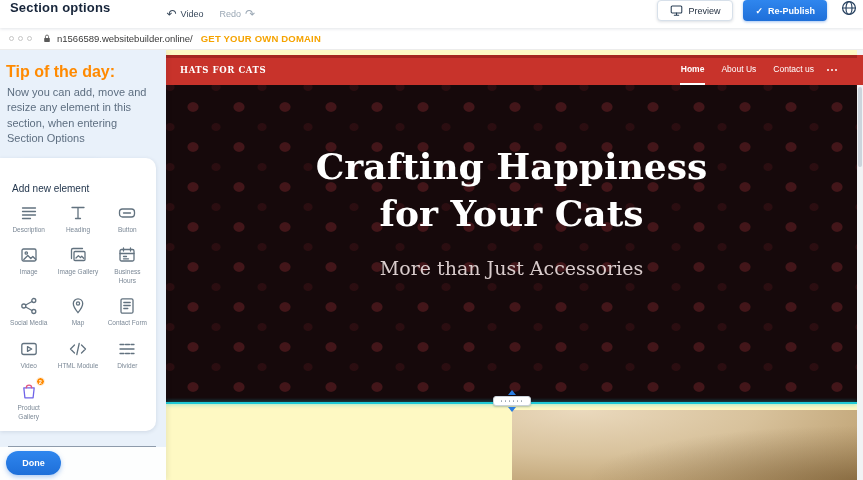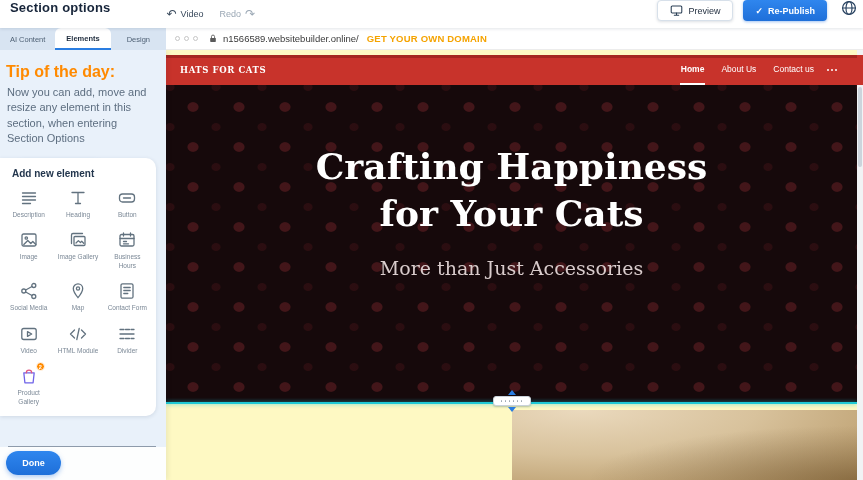--- a/index.html
+++ b/index.html
@@ -41,21 +41,21 @@
   .tip-body{margin:0 7px;font-size:11px;line-height:1.4;color:#5d6e80;width:142px}
   .mobile-row{margin:13px 15px 0;display:flex;align-items:center;gap:8px}
   .edit-mobile{width:88px;height:33px;border-radius:8px;background:linear-gradient(#2e86ec,#1f6fd6);
     color:#fff;font-size:7.5px;font-weight:bold;display:flex;align-items:center;justify-content:space-between;
     padding:0 8px;cursor:pointer;box-shadow:0 2px 5px rgba(30,110,220,.35);border:none;text-align:left}
   .edit-mobile span{width:52px;line-height:1.3}
   .info-dot{width:12px;height:12px;border-radius:50%;border:1px solid #93a2b2;color:#93a2b2;
     font-size:8px;font-family:"DejaVu Serif",serif;font-style:italic;display:grid;place-items:center;cursor:pointer}
   .card{position:absolute;top:108px;left:0;width:156px;background:#fff;border-radius:0 10px 10px 0;
     box-shadow:0 1px 4px rgba(20,40,70,.12);padding:10px 4px 10px 4px}
-  .card-title{font-size:10px;font-weight:bold;color:#23364d;margin:0 0 9px 8px}
+  .card-title{font-size:10px;font-weight:normal;color:#23364d;margin:15px 0 9px 8px}
   .egrid{display:grid;grid-template-columns:repeat(3,1fr);row-gap:11px}
   .cell{display:flex;flex-direction:column;align-items:center;gap:3px;cursor:pointer}
   .icon-wrap{position:relative;width:20px;height:20px}
   .icon-wrap svg{width:20px;height:20px;stroke:#62727f;fill:none;stroke-width:1.3;stroke-linecap:round;stroke-linejoin:round}
   .cell-label{font-size:6.5px;color:#7b8896;text-align:center;line-height:1.3;max-width:44px}
   .badge{position:absolute;top:-4px;right:-6px;width:9px;height:9px;border-radius:50%;background:#ff8a00;
     color:#fff;font-size:5.5px;font-weight:bold;display:grid;place-items:center;border:1px solid #fff}
   .sidebar-footer{position:absolute;left:0;right:0;bottom:0;height:33px;background:#fdfefe}
   .sb-divider{position:absolute;bottom:33px;left:8px;width:148px;height:1px;background:#8e9bab}
   .done-btn{position:absolute;left:6px;bottom:5px;width:55px;height:24px;border-radius:13px;border:none;
@@ -134,31 +134,20 @@
     <span>Re-Publish</span>
   </button>
   <svg class="globe ic" viewBox="0 0 16 16" stroke="#27415f" stroke-width="1.2">
     <circle cx="8" cy="8" r="6.4"></circle>
       <ellipse cx="8" cy="8" rx="3" ry="6.4"></ellipse>
       <path d="M1.8 8h12.4"></path>
   </svg>
 </header>
 
 <div class="row2">
-  <nav class="tabs">
-    <div class="tab">
-        <span>AI Content</span>
-      </div>
-    <div class="tab active">
-        <span>Elements</span>
-      </div>
-    <div class="tab">
-        <span>Design</span>
-      </div>
-  </nav>
   <div class="addressbar">
     <span class="dot"></span>
     <span class="dot"></span>
     <span class="dot"></span>
     <svg class="lock ic" viewBox="0 0 16 16">
       <rect x="3.5" y="7" width="9" height="6.5" rx="1" fill="#5a5a5a" stroke="none"></rect>
       <path d="M5.5 7V5a2.5 2.5 0 015 0v2" stroke="#5a5a5a" stroke-width="1.4" fill="none"></path>
     </svg>
     <span class="url">n1566589.websitebuilder.online/</span>
     <span class="domain-cta">GET YOUR OWN DOMAIN</span>

